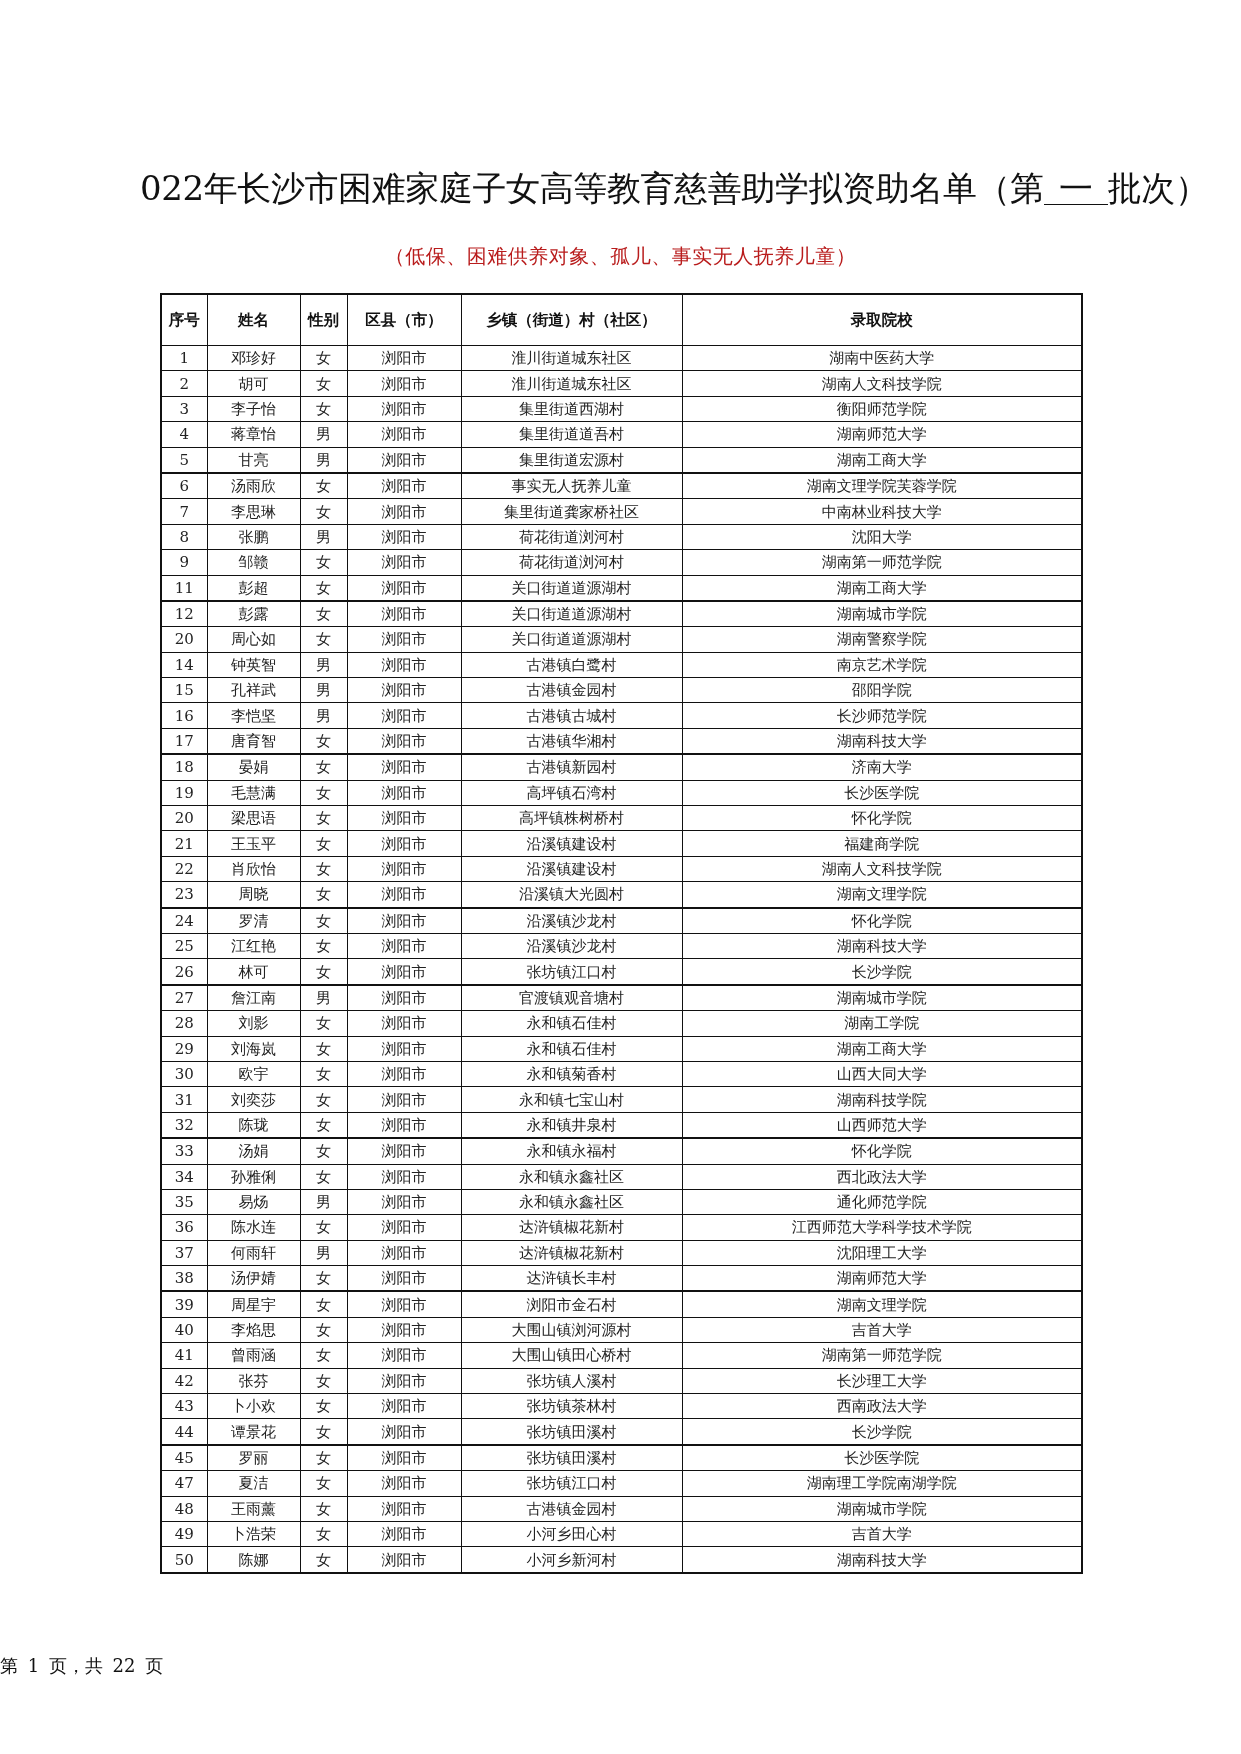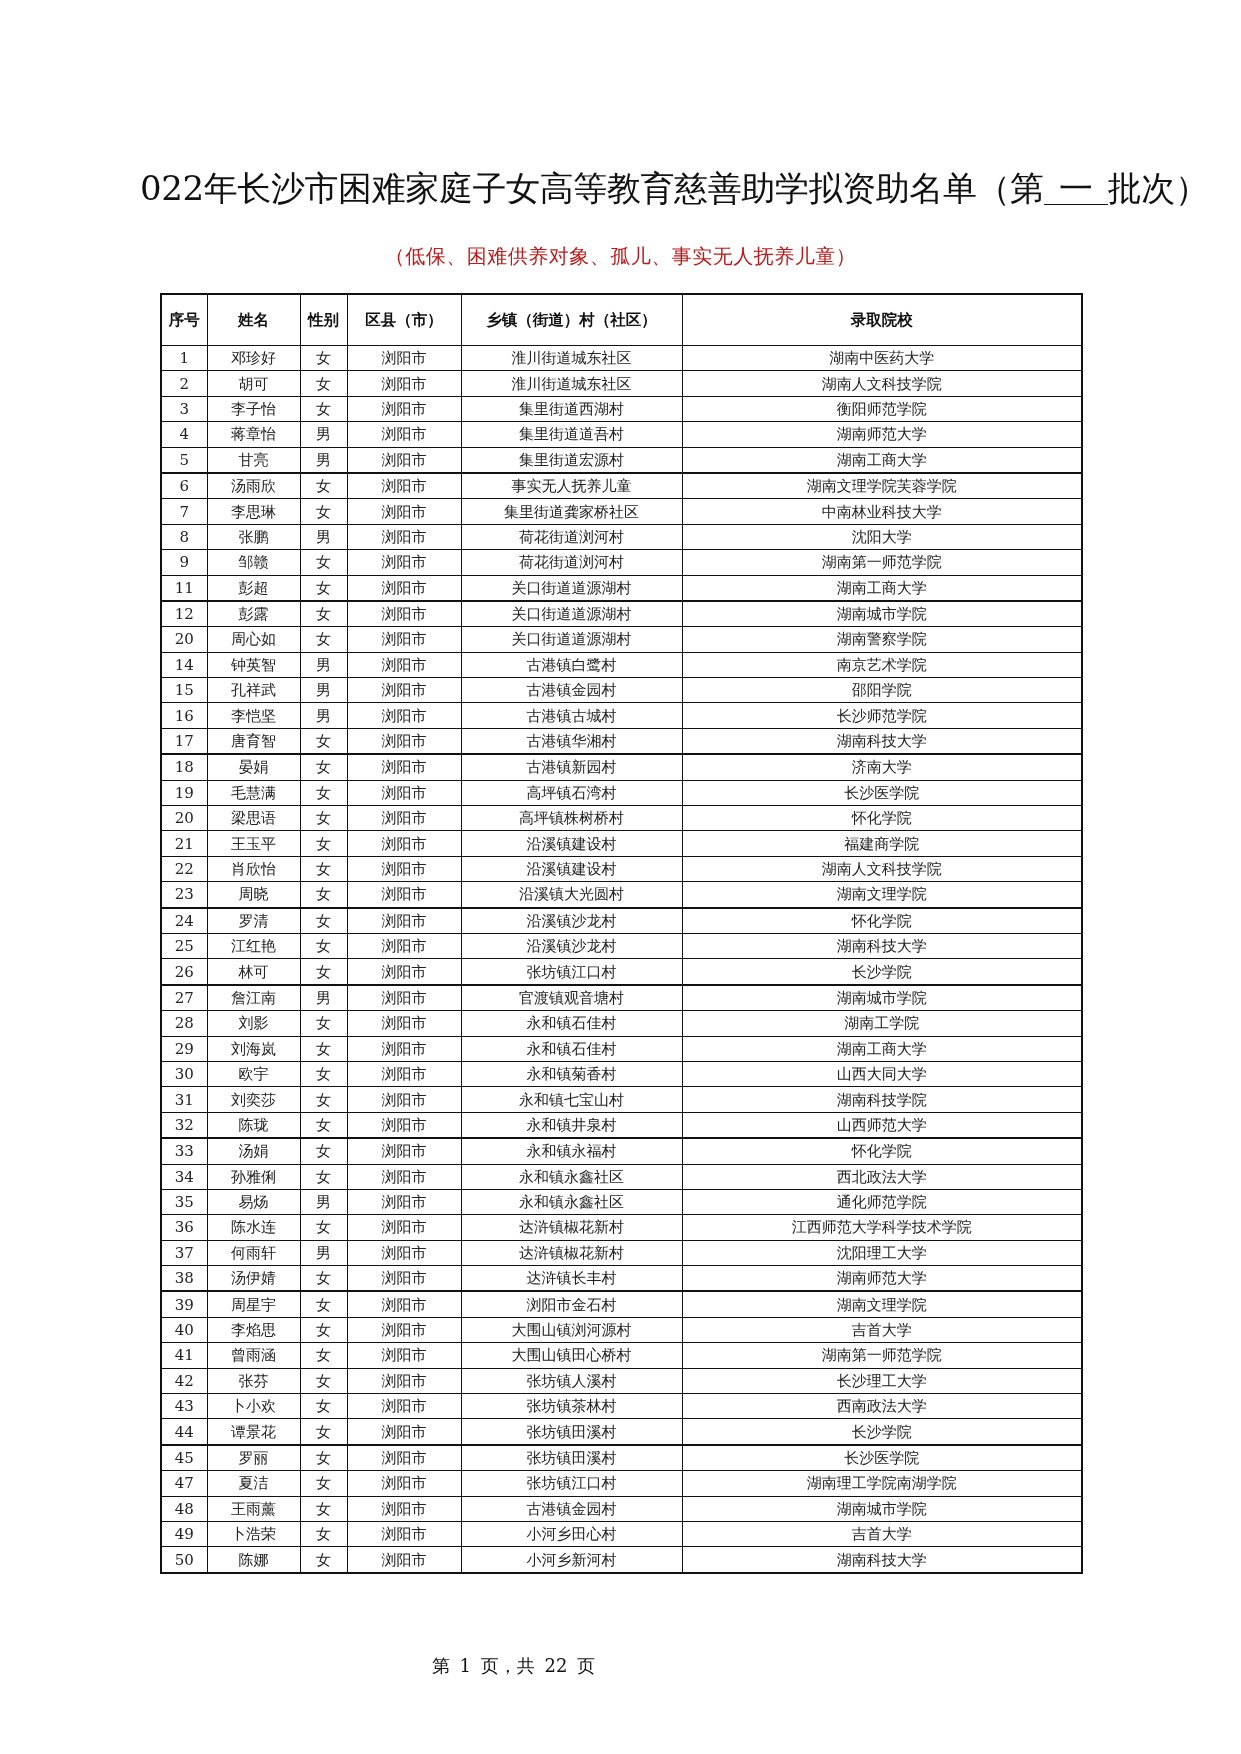--- a/index.html
+++ b/index.html
@@ -35,21 +35,21 @@
   table.roster th {
     height: 50px; font-family: "DejaVu Sans", "Liberation Sans", sans-serif;
     font-weight: bold; font-size: 15.5px; vertical-align: middle;
   }
   table.roster td {
     height: 24.4px; font-size: 15px; line-height: 24px; color: #222;
     font-family: "DejaVu Serif", "Liberation Serif", serif;
   }
   table.roster tr.rule-thick td { border-top: 2px solid #111; }
   .footer {
-    position: absolute; left: 0; top: 1652px; width: 1027px; text-align: center;
+    position: absolute; left: 0; top: 1652px; width: 1027px; 
     font-size: 18px; line-height: 28px; color: #111; word-spacing: 4px;
     font-family: "DejaVu Serif", "Liberation Serif", serif;
   }
 </style>
 </head>
 <body>
 
 <div class="title"><span>022年长沙市困难家庭子女高等教育慈善助学拟资助名单（第</span><span class="blank">一</span><span>批次）</span></div>
 
 <div class="subtitle">（低保、困难供养对象、孤儿、事实无人抚养儿童）</div>

